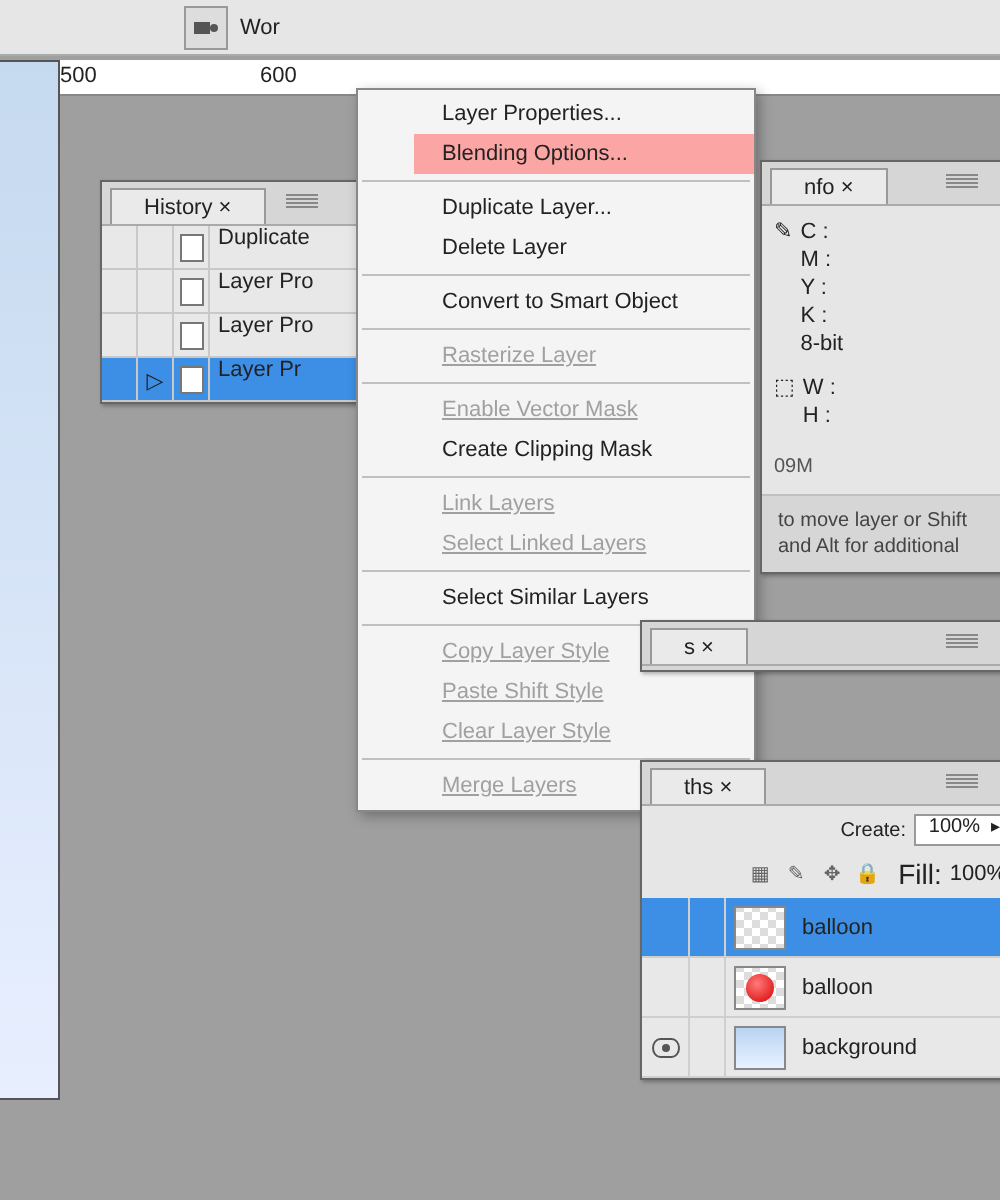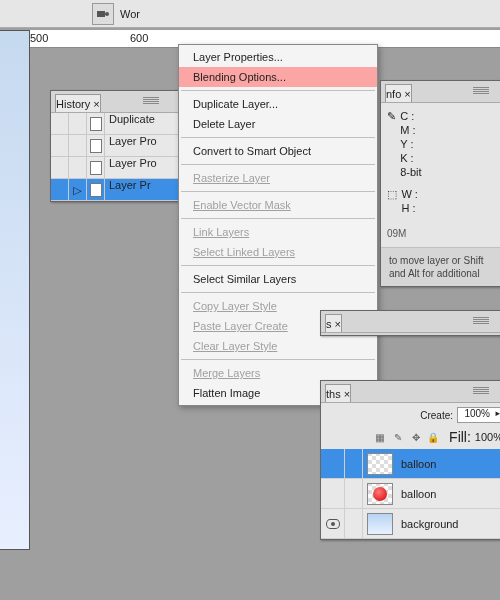--- a/index.html
+++ b/index.html
@@ -4,30 +4,30 @@
 <style>
 *{box-sizing:border-box;margin:0;padding:0;font-family:Tahoma,Arial,sans-serif;font-size:11px;color:#222;}
 body{background:#9f9f9f;width:500px;height:600px;overflow:hidden;position:relative;}
 .ruler{position:absolute;top:30px;left:0;width:100%;height:18px;background:#fff;border-bottom:1px solid #888;font-size:9px;color:#555;padding-left:30px;}
 .ruler span{position:absolute;top:2px;}
 .toolbar{position:absolute;top:0;left:0;width:100%;height:28px;background:#e6e6e6;border-bottom:1px solid #aaa;display:flex;align-items:center;padding:0 6px;gap:6px;}
 .toolbar .icon-btn{width:22px;height:22px;background:#ddd;border:1px solid #999;display:flex;align-items:center;justify-content:center;}
 .canvas{position:absolute;top:30px;left:0;width:30px;height:520px;background:linear-gradient(#c5d9ef,#e8efff);border:1px solid #555;border-left:none;}
 .panel{position:absolute;background:#d6d6d6;border:1px solid #666;box-shadow:1px 1px 2px rgba(0,0,0,0.3);}
 .panel-tabs{background:#d6d6d6;border-bottom:1px solid #aaa;height:22px;display:flex;align-items:end;padding:0 4px;position:relative;}
-.tab{background:#eaeaea;border:1px solid #999;border-bottom:none;padding:3px 0 2px;font-size:11px;margin-right:2px;}
+.tab{background:#eaeaea;border:1px solid #999;border-bottom:none;padding:3px 16px 2px;font-size:11px;margin-right:2px;}
 .panel-grip{position:absolute;top:6px;right:20px;width:16px;height:8px;background:repeating-linear-gradient(#888 0,#888 1px,transparent 1px,transparent 2px);}
 .history{top:90px;left:50px;width:130px;}
 .history-row{display:flex;align-items:flex-start;height:22px;border-bottom:1px solid #c8c8c8;background:#e8e8e8;}
 .history-row.sel{background:#3d8fe6;color:#fff;}
 .history-row .cell{width:18px;height:22px;border-right:1px solid #c8c8c8;display:flex;align-items:center;justify-content:center;}
 .history-row .label{padding-left:4px;flex:1;overflow:hidden;white-space:nowrap;}
 .doc-icon{width:12px;height:14px;background:#fff;border:1px solid #777;}
 .ctx-menu{position:absolute;top:44px;left:178px;width:200px;background:#f4f4f4;border:1px solid #888;box-shadow:2px 2px 6px rgba(0,0,0,0.3);padding:2px 0;}
-.ctx-menu .item{padding:4px 14px;color:#222;}
+.ctx-menu .item{padding:4px 14px;color:#222;margin-left:28px;}
 .ctx-menu .item.dis{color:#a0a0a0;text-decoration:underline;}
 .ctx-menu .item.hi{background:#fca5a5;}
 .ctx-menu .sep{height:1px;background:#c0c0c0;margin:3px 2px;}
 .info-panel{top:80px;right:-10px;width:130px;}
 .info-body{padding:6px;background:#e6e6e6;font-size:10px;line-height:14px;color:#555;}
 .info-tip{padding:6px 8px;font-size:10px;line-height:13px;color:#444;border-top:1px solid #c0c0c0;}
 .small-panel{right:-10px;width:190px;height:26px;}
 .sp1{top:310px;}
 .la-panel{top:380px;right:-10px;width:190px;}
 .la-opts{background:#e6e6e6;padding:4px 6px;display:flex;justify-content:flex-end;align-items:center;gap:4px;height:24px;}
@@ -123,32 +123,32 @@
     <div class="item hi">Blending Options...</div>
     <div class="sep"></div>
     <div class="item">Duplicate Layer...</div>
     <div class="item">Delete Layer</div>
     <div class="sep"></div>
     <div class="item">Convert to Smart Object</div>
     <div class="sep"></div>
     <div class="item dis">Rasterize Layer</div>
     <div class="sep"></div>
     <div class="item dis">Enable Vector Mask</div>
+    <div class="item">Create Clipping Mask</div>
     <div class="sep"></div>
     <div class="item dis">Link Layers</div>
     <div class="item dis">Select Linked Layers</div>
     <div class="sep"></div>
     <div class="item">Select Similar Layers</div>
     <div class="sep"></div>
     <div class="item dis">Copy Layer Style</div>
-    <div class="item dis">Paste Layer Create</div>
+    <div class="item dis">Paste Shift Style</div>
     <div class="item dis">Clear Layer Style</div>
     <div class="sep"></div>
     <div class="item dis">Merge Layers</div>
-    <div class="item">Flatten Image</div>
   </div>
 
 <div class="panel info-panel">
   <div class="panel-tabs">
     <div class="tab"><span>nfo</span> ×</div>
     <div class="panel-grip"></div>
 
   </div>
   <div class="info-body">
     <div style="display:flex;gap:4px">

